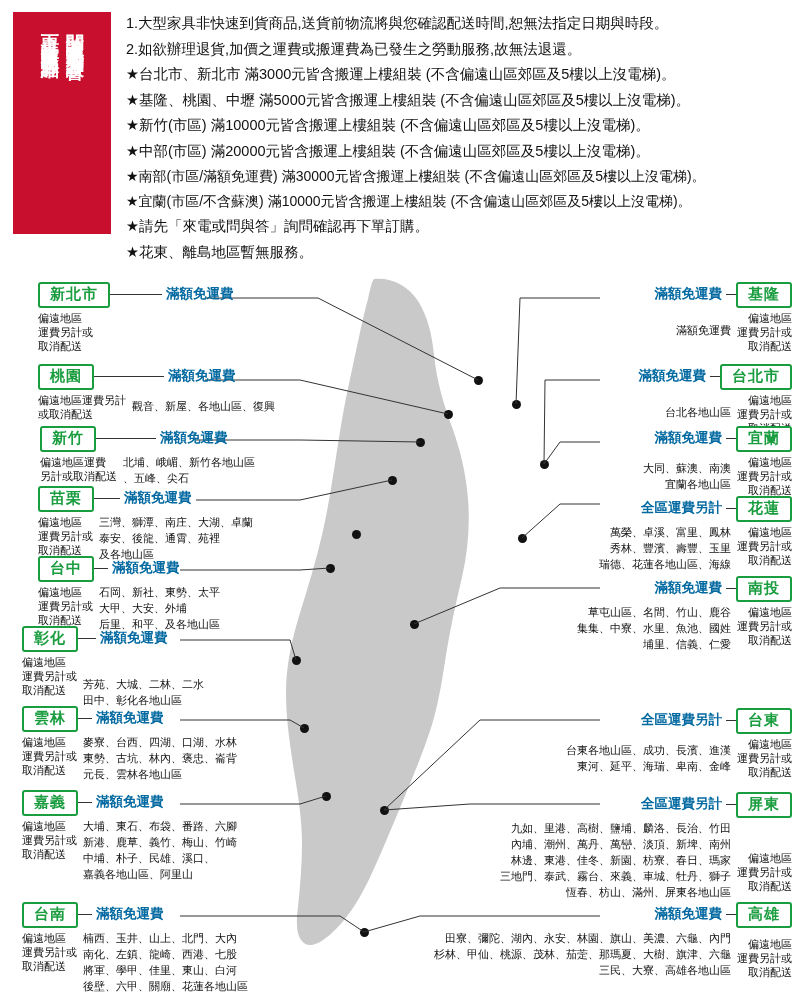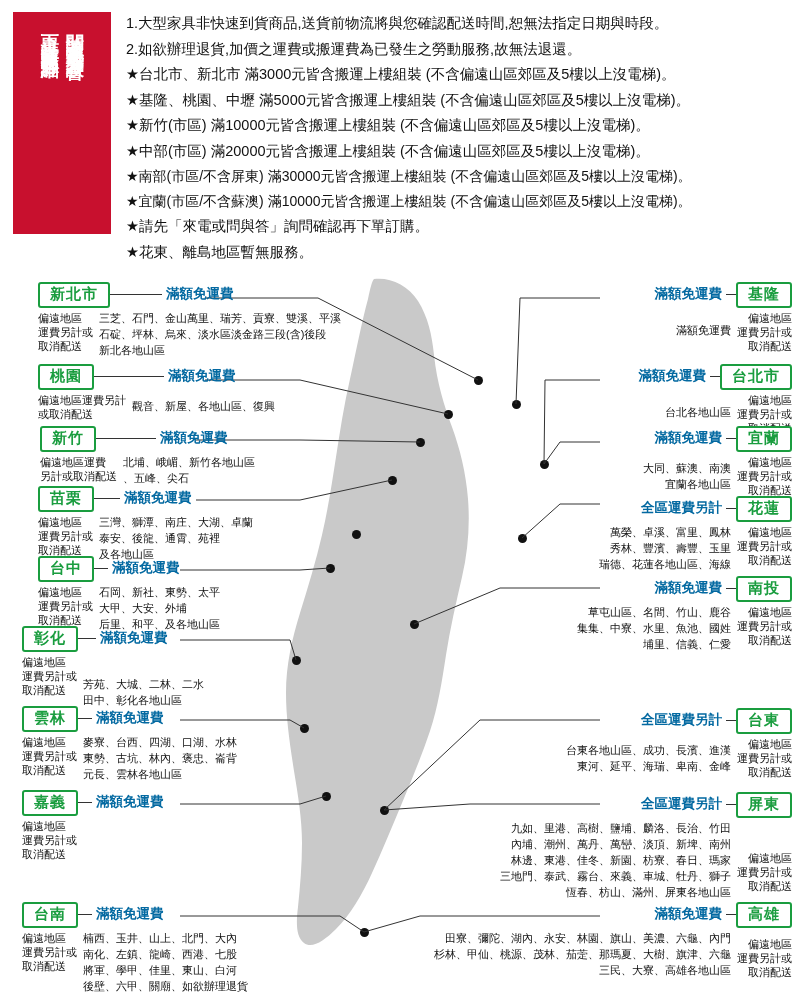--- a/index.html
+++ b/index.html
@@ -107,21 +107,21 @@
       <span class="badge-col">下單訂購前請務必詳細</span>
     </div>
   </div>
   <div class="notice-lines">
     <p>1.大型家具非快速到貨商品,送貨前物流將與您確認配送時間,恕無法指定日期與時段。</p>
     <p>2.如欲辦理退貨,加價之運費或搬運費為已發生之勞動服務,故無法退還。</p>
     <p>★台北市、新北市 滿3000元皆含搬運上樓組裝 (不含偏遠山區郊區及5樓以上沒電梯)。</p>
     <p>★基隆、桃園、中壢 滿5000元皆含搬運上樓組裝 (不含偏遠山區郊區及5樓以上沒電梯)。</p>
     <p>★新竹(市區) 滿10000元皆含搬運上樓組裝 (不含偏遠山區郊區及5樓以上沒電梯)。</p>
     <p>★中部(市區) 滿20000元皆含搬運上樓組裝 (不含偏遠山區郊區及5樓以上沒電梯)。</p>
-    <p class="small">★南部(市區/不含屏東) 滿30000元皆含搬運上樓組裝 (不含偏遠山區郊區及5樓以上沒電梯)。</p>
+    <p class="small">★南部(市區/滿額免運費) 滿30000元皆含搬運上樓組裝 (不含偏遠山區郊區及5樓以上沒電梯)。</p>
     <p class="small">★宜蘭(市區/不含蘇澳) 滿10000元皆含搬運上樓組裝 (不含偏遠山區郊區及5樓以上沒電梯)。</p>
     <p>★請先「來電或問與答」詢問確認再下單訂購。</p>
     <p>★花東、離島地區暫無服務。</p>
   </div>
 </div>
 
 <div class="map-area">
 
   <svg class="taiwan" viewBox="0 0 240 720">
     <path fill="#c9c9c9" d="M112,6 C128,4 146,12 156,28 C166,44 170,62 172,82
@@ -178,23 +178,20 @@
   <div class="region" style="left:38px;top:14px;">
     <div class="head-row">
       <span class="pill">新北市</span>
       <span class="rule" style="width:52px;"></span>
       <span class="fee">滿額免運費</span>
     </div>
     <div class="body">
       <div class="remote" style="white-space:pre-line;">偏遠地區
 運費另計或
 取消配送</div>
-      <div class="towns" style="white-space:pre-line;">三芝、石門、金山萬里、瑞芳、貢寮、雙溪、平溪
-石碇、坪林、烏來、淡水區淡金路三段(含)後段
-新北各地山區</div>
     </div>
   </div>
 
   <div class="region" style="left:38px;top:96px;">
     <div class="head-row">
       <span class="pill">桃園</span>
       <span class="rule" style="width:70px;"></span>
       <span class="fee">滿額免運費</span>
     </div>
     <div class="body">
@@ -284,37 +281,41 @@
   <div class="region" style="left:22px;top:522px;">
     <div class="head-row">
       <span class="pill">嘉義</span>
       <span class="rule" style="width:14px;"></span>
       <span class="fee">滿額免運費</span>
     </div>
     <div class="body">
       <div class="remote" style="white-space:pre-line;">偏遠地區
 運費另計或
 取消配送</div>
+      <div class="towns" style="white-space:pre-line;">大埔、東石、布袋、番路、六腳
+新港、鹿草、義竹、梅山、竹崎
+中埔、朴子、民雄、溪口、
+嘉義各地山區、阿里山</div>
     </div>
   </div>
 
   <div class="region" style="left:22px;top:634px;">
     <div class="head-row">
       <span class="pill">台南</span>
       <span class="rule" style="width:14px;"></span>
       <span class="fee">滿額免運費</span>
     </div>
     <div class="body">
       <div class="remote" style="white-space:pre-line;">偏遠地區
 運費另計或
 取消配送</div>
       <div class="towns" style="white-space:pre-line;">楠西、玉井、山上、北門、大內
 南化、左鎮、龍崎、西港、七股
 將軍、學甲、佳里、東山、白河
-後壁、六甲、關廟、如欲辦理退貨</div>
+後壁、六甲、關廟、花蓮各地山區</div>
     </div>
   </div>
 
   <div class="region right" style="right:8px;top:14px;">
     <div class="head-row">
       <span class="pill">基隆</span>
       <span class="rule" style="width:10px;"></span>
       <span class="fee">滿額免運費</span>
     </div>
     <div class="body">

